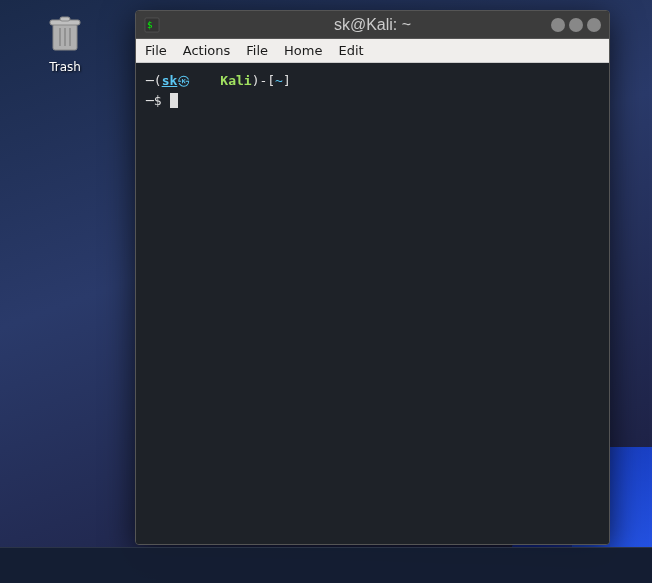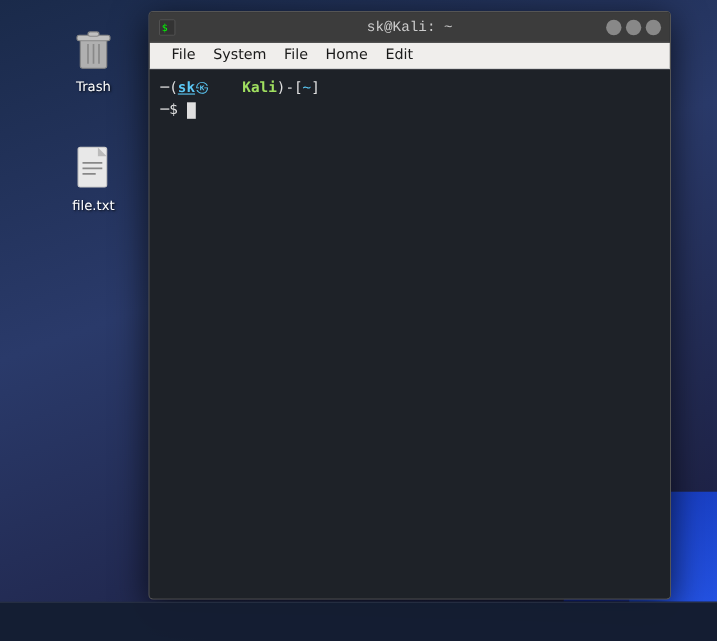--- a/index.html
+++ b/index.html
@@ -15,23 +15,22 @@
 
     
     .desktop {
       position: absolute;
       top: 0; left: 0;
       width: 130px;
       height: 100%;
       display: flex;
       flex-direction: column;
       align-items: center;
-      padding-top: 14px;
-      gap: 25px;
-      margin-left: 20px;
+      padding-top: 2px;
+      gap: 10px;
     }
 
     .desktop-icon {
       display: flex;
       flex-direction: column;
       align-items: center;
       width: 80px;
       padding: 6px 4px;
       border-radius: 4px;
       cursor: pointer;
@@ -91,22 +90,22 @@
       display: flex;
       align-items: center;
       justify-content: center;
       position: relative;
       border-bottom: 1px solid #555;
       flex-shrink: 0;
     }
 
     .title-bar-title {
       color: #ccc;
-      font-size: 13px;
-      font-family: Liberation Mono, monospace;
+      font-size: 16px;
+      font-family: Liberation Sans, sans-serif;
     }
 
     .title-bar-controls {
       position: absolute;
       right: 8px;
       display: flex;
       gap: 4px;
     }
 
     .title-btn {
@@ -127,21 +126,21 @@
       width: 16px;
       height: 16px;
     }
 
     
     .menu-bar {
       height: 24px;
       background: #f0eeec;
       display: flex;
       align-items: center;
-      padding: 0 12px;
+      padding: 0 1px;
       flex-shrink: 0;
       border-bottom: 1px solid #ccc;
     }
 
     .menu-item {
       padding: 2px 8px;
       font-size: 13px;
       color: #1a1a1a;
       cursor: pointer;
       border-radius: 2px;
@@ -260,35 +259,20 @@
         <line x1="17" y1="18" x2="17" y2="36" stroke="#888" stroke-width="1.5"></line>
         <line x1="22" y1="18" x2="22" y2="36" stroke="#888" stroke-width="1.5"></line>
         <line x1="27" y1="18" x2="27" y2="36" stroke="#888" stroke-width="1.5"></line>
       </svg>
     </div>
     <span class="icon-label">Trash</span>
   </div>
 
 
 
-  <div class="desktop-icon">
-    <div class="icon-img">
-      <svg width="44" height="44" viewBox="0 0 44 44">
-
-        <rect x="8" y="4" width="26" height="36" rx="2" fill="#e8e8e8" stroke="#ccc" stroke-width="1"></rect>
-
-        <polygon points="26,4 34,12 26,12" fill="#bbb"></polygon>
-
-        <line x1="12" y1="18" x2="30" y2="18" stroke="#888" stroke-width="1.5"></line>
-        <line x1="12" y1="23" x2="30" y2="23" stroke="#888" stroke-width="1.5"></line>
-        <line x1="12" y1="28" x2="24" y2="28" stroke="#888" stroke-width="1.5"></line>
-      </svg>
-    </div>
-    <span class="icon-label">file.txt</span>
-  </div>
 </div>
 
 <div class="bg-decoration"></div>
 <div class="bg-decoration2"></div>
 
 <div class="terminal-window">
 
   <div class="title-bar">
     <div class="title-bar-icon">
       <svg width="16" height="16" viewBox="0 0 16 16">
@@ -299,21 +283,21 @@
     <span class="title-bar-title">sk@Kali: ~</span>
     <div class="title-bar-controls">
       <button class="title-btn title-btn-minimize"></button>
       <button class="title-btn title-btn-maximize"></button>
       <button class="title-btn title-btn-close"></button>
     </div>
   </div>
 
   <div class="menu-bar">
     <span class="menu-item">File</span>
-    <span class="menu-item">System</span>
+    <span class="menu-item">Actions</span>
     <span class="menu-item">File</span>
     <span class="menu-item">Home</span>
     <span class="menu-item">Edit</span>
   </div>
 
   <div class="terminal-content">
     <div class="prompt-line">
       <span class="prompt-bracket-open">─(</span>
         <span class="prompt-user">sk</span>
         <span class="prompt-at">㉿</span>

